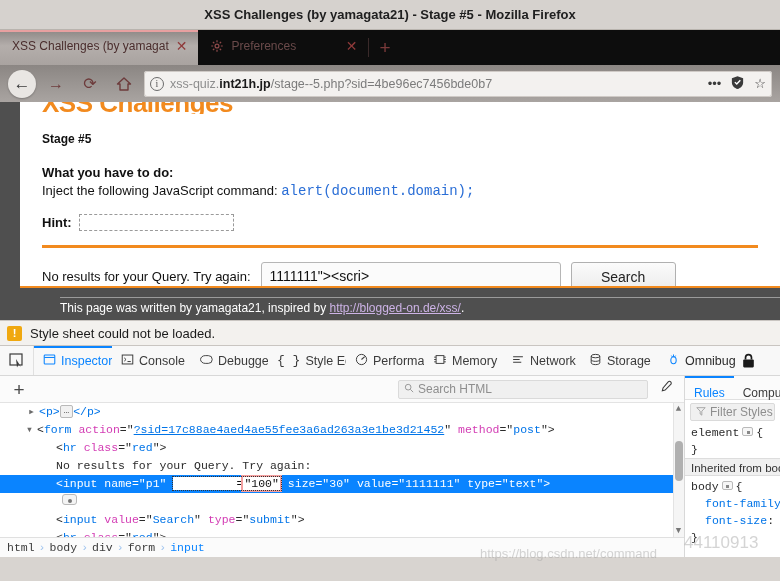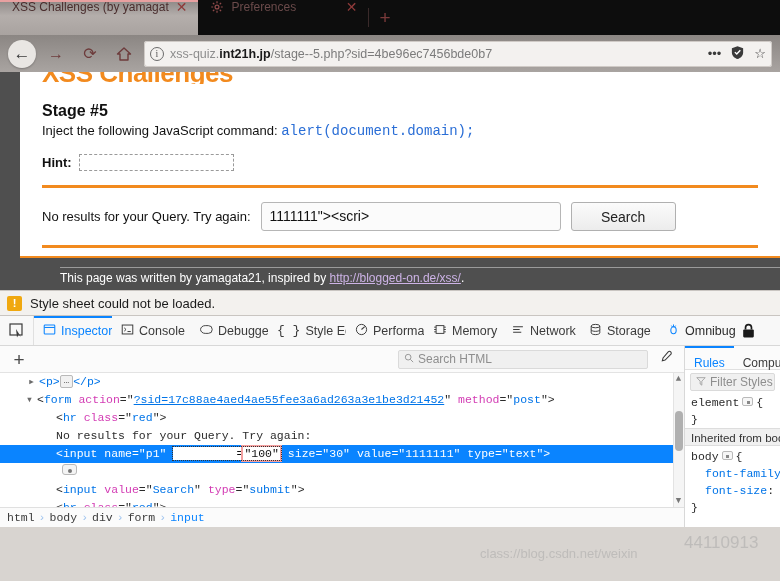--- a/index.html
+++ b/index.html
@@ -18,22 +18,22 @@
     color: #202020; font-size: 13px; font-weight: bold;
     border-bottom: 1px solid #b9b4ae;
   }
 
   
   .tabstrip {
     height: 35px; background: #0d0d0d;
     display: flex; align-items: stretch; position: relative;
   }
   .tab {
-    position: relative; display: flex; align-items: flex-start;
-    padding: 0 8px 0 12px; font-size: 12px; color: #b9a7a7;
+    position: relative; display: flex; align-items: flex-end;
+    padding: 0 8px 12px 12px; font-size: 12px; color: #b9a7a7;
     max-width: 220px; min-width: 150px;
   }
   .tab.active {
     background: linear-gradient(to bottom,#8d8785 0%, #b4aeab 45%, #a9a3a0 100%);
     color: #4a2d2d;
   }
   .tab.active::before {
     content:""; position:absolute; top:0; left:0; right:0; height:2px;
     background:#e8a0a0;
   }
@@ -78,21 +78,21 @@
   
   .viewport { position: relative; height: 218px; background: #4f4f4f; overflow: hidden; }
   .page-white {
     position:absolute; left:20px; top:0; right:0; bottom:32px; background:#ffffff;
   }
   .page-inner { padding: 0 22px; }
   .site-title {
     color:#f28a1e; font-size:26px; font-weight:bold; letter-spacing:-0.5px;
     margin-top:-14px; height:26px; overflow:hidden;
   }
-  .stage-h { font-size:16px; font-weight:bold; color:#111; margin-top:18px; }
+  .stage-h { font-size:12px; font-weight:bold; color:#111; margin-top:18px; }
   .todo-h { font-size:13px; font-weight:bold; color:#111; margin-top:19px; }
   .todo-p { font-size:13px; color:#111; margin-top:3px; }
   .code-blue { color:#2a6ed6; font-family:"Liberation Mono", monospace; font-size:14px; }
   .hint-row { margin-top:15px; display:flex; align-items:center; gap:7px; }
   .hint-label { font-size:13px; font-weight:bold; color:#111; }
   .hint-box { width:155px; height:17px; border:1px dashed #9a9a9a; background:#fff; }
   .rule-orange { height:3px; background:#f28a1e; margin-top:14px; width:100%; }
   .query-row { display:flex; align-items:center; gap:10px; margin-top:14px; }
   .query-label { font-size:13px; color:#111; }
   .query-input {
@@ -218,20 +218,23 @@
   .watermark {
     position:absolute; color:rgba(160,160,160,.45); font-size:13px;
     font-family:"Liberation Sans", sans-serif; pointer-events:none; white-space:nowrap;
   }
 </style>
 </head>
 <body>
 
 <div id="root">
 
+  <div class="titlebar">
+    <span>XSS Challenges (by yamagata21) - Stage #5 - Mozilla Firefox</span>
+  </div>
 
   <div class="tabstrip">
     <div class="tab active">
       <span class="tab-title">XSS Challenges (by yamagat</span>
       <span class="tab-close">✕</span>
     </div>
     <div class="tab inactive">
       <span class="tab-fav">
         <svg width="14" height="14" viewBox="0 0 16 16">
             <g fill="none" stroke="#8f4a4a" stroke-width="1.4">
@@ -270,20 +273,21 @@
         <span class="url-ic">☆</span>
       </span>
     </div>
   </div>
 
   <div class="viewport">
     <div class="page-white">
       <div class="page-inner">
         <div class="site-title">XSS Challenges</div>
         <div class="stage-h">Stage #5</div>
+        <div class="todo-h">What you have to do:</div>
         <div class="todo-p"><span>Inject the following JavaScript command: </span><span class="code-blue">alert(document.domain);</span></div>
         <div class="hint-row">
           <span class="hint-label">Hint:</span>
           <span class="hint-box"></span>
         </div>
         <div class="rule-orange"></div>
         <div class="query-row">
           <span class="query-label">No results for your Query. Try again:</span>
           <div class="query-input">1111111"&gt;&lt;scri&gt;</div>
           <button class="query-btn">Search</button>
@@ -496,16 +500,16 @@
           <div class="r-inherit">Inherited from body</div>
           <div class="r-line" style="margin-top:2px;"><span>body</span><span class="twist"></span><span>{</span></div>
           <div class="r-line indent"><span class="prop">font-family</span></div>
           <div class="r-line indent"><span class="prop">font-size</span>:</div>
           <div class="r-line"><span>}</span></div>
         </div>
       </div>
     </div>
   </div>
 
-  <div class="watermark" style="left:480px; top:546px;">class://blog.csdn.net/weixin</div>
+  <div class="watermark" style="left:480px; top:546px;">https://blog.csdn.net/command</div>
   <div class="watermark" style="left:684px; top:533px; font-size:17px;">44110913</div>
 
 </div>
 
 </body></html>

